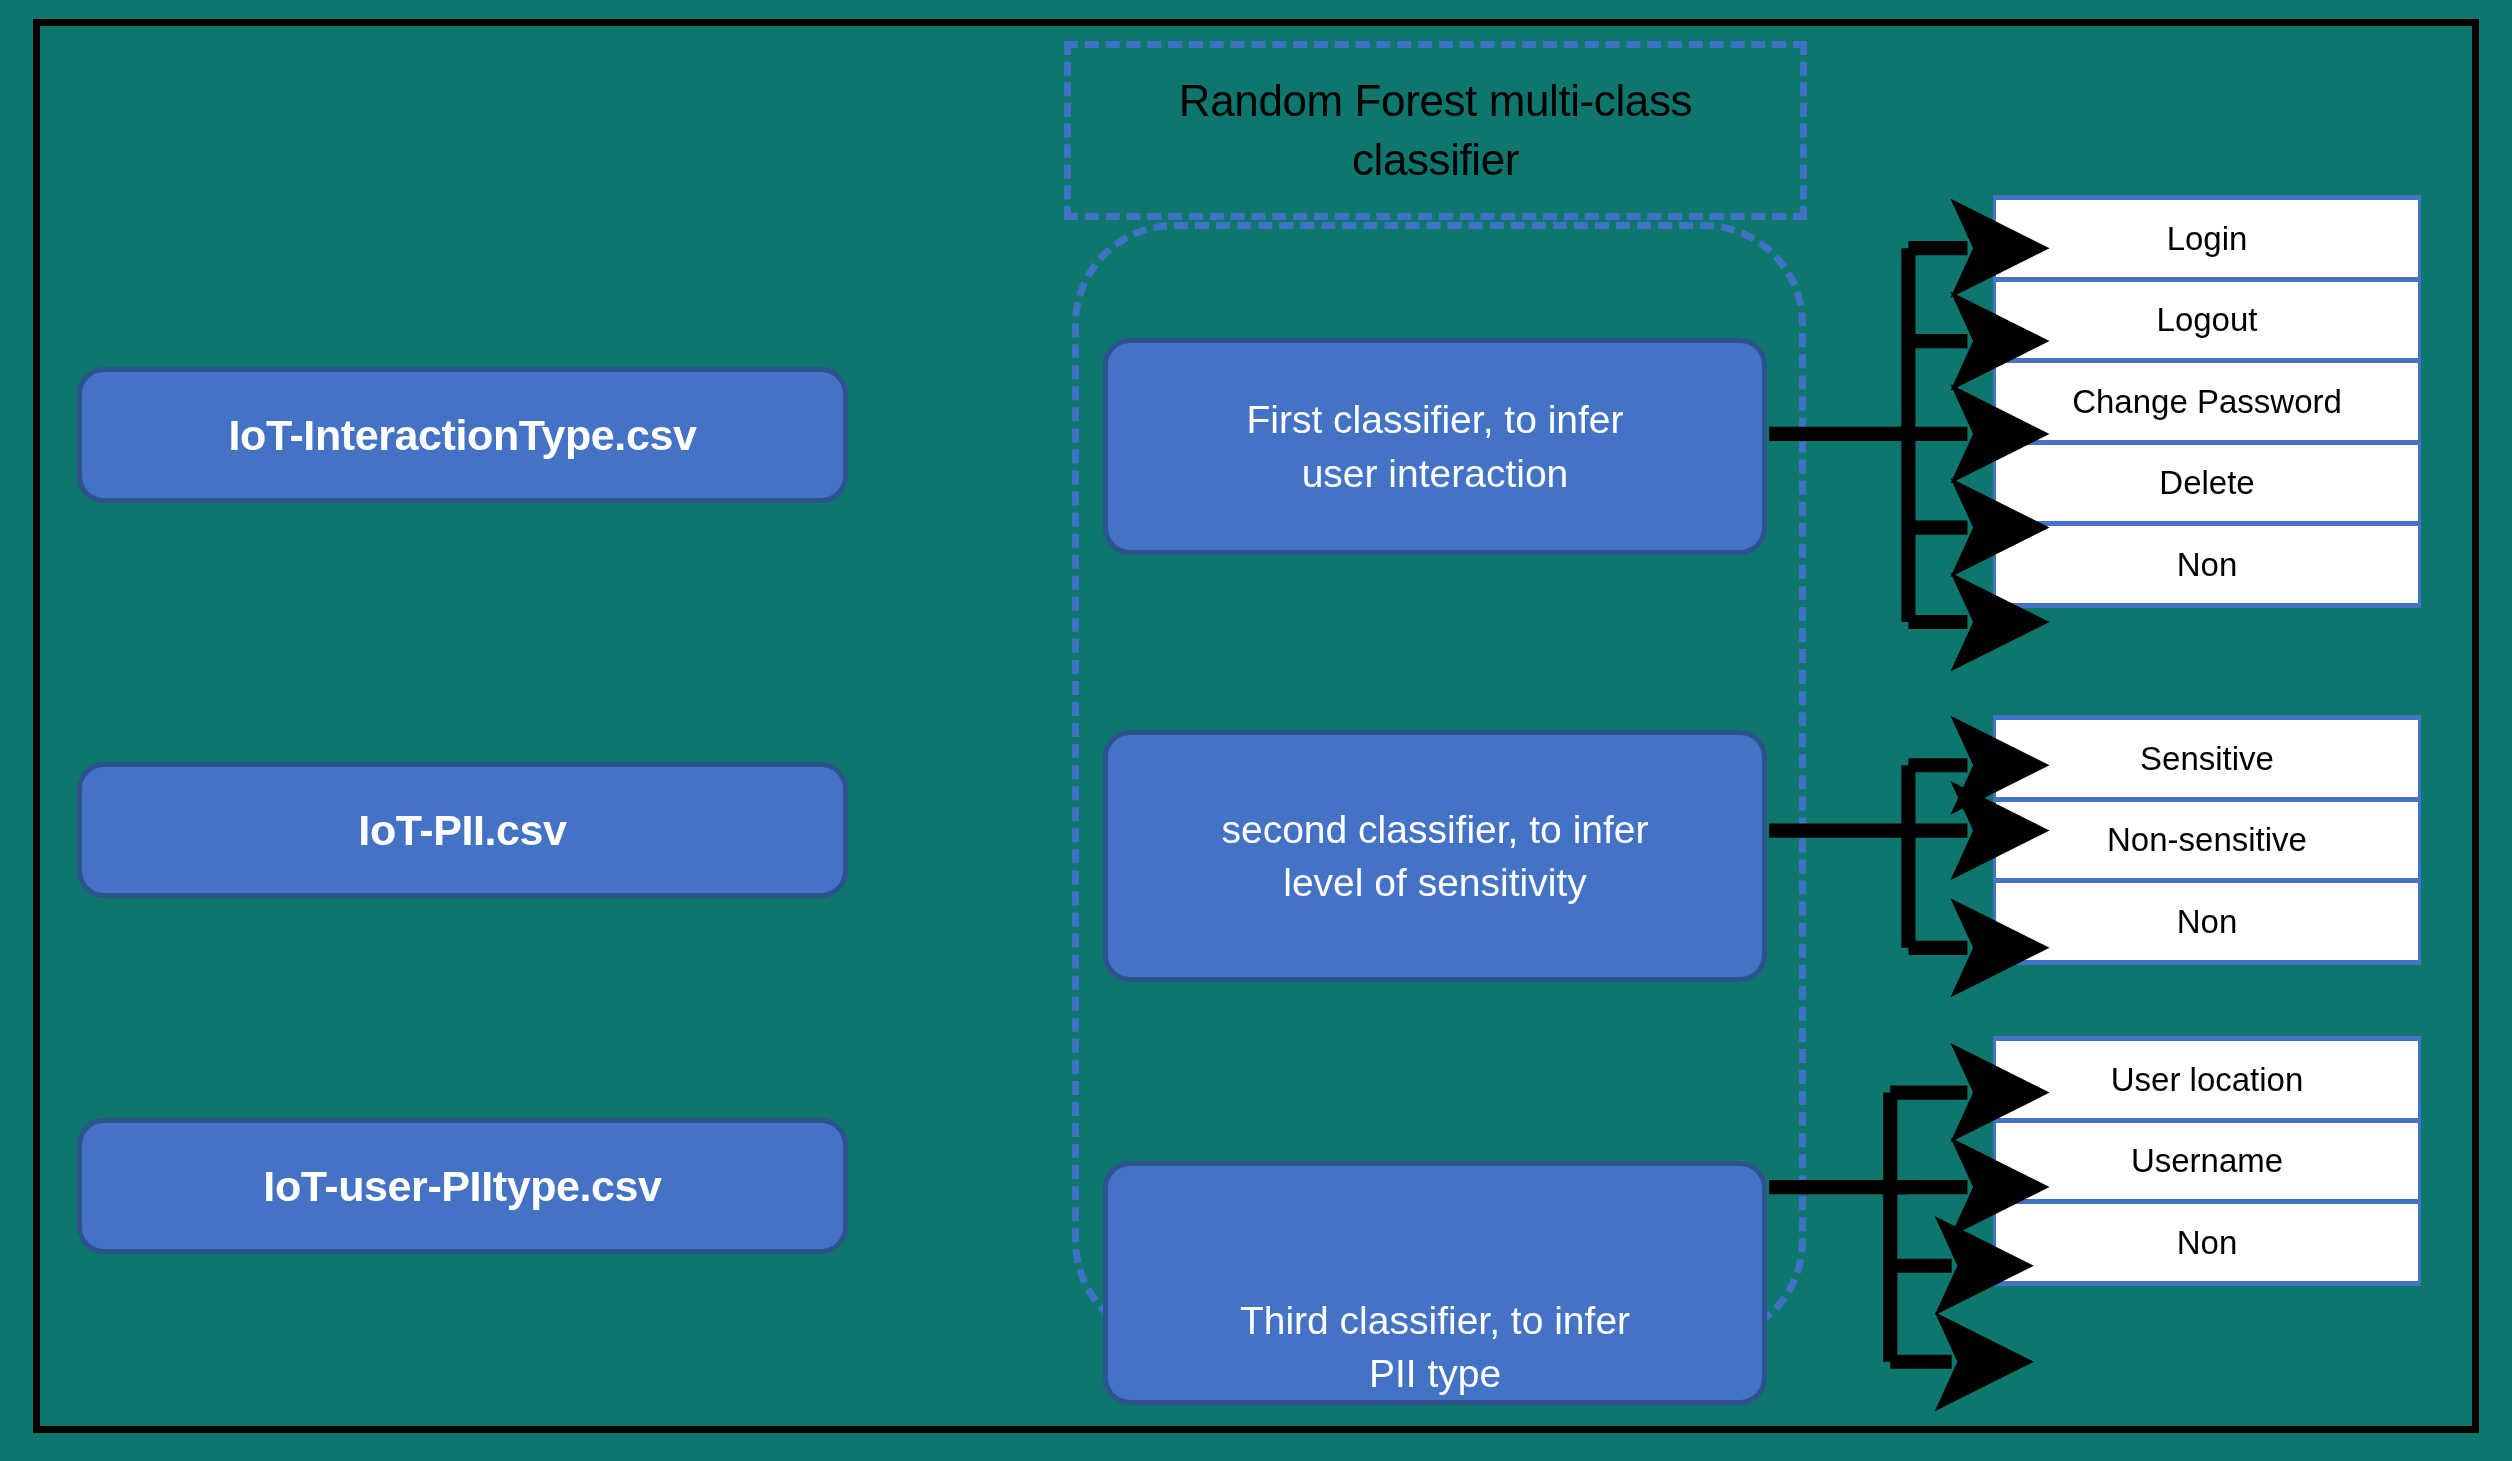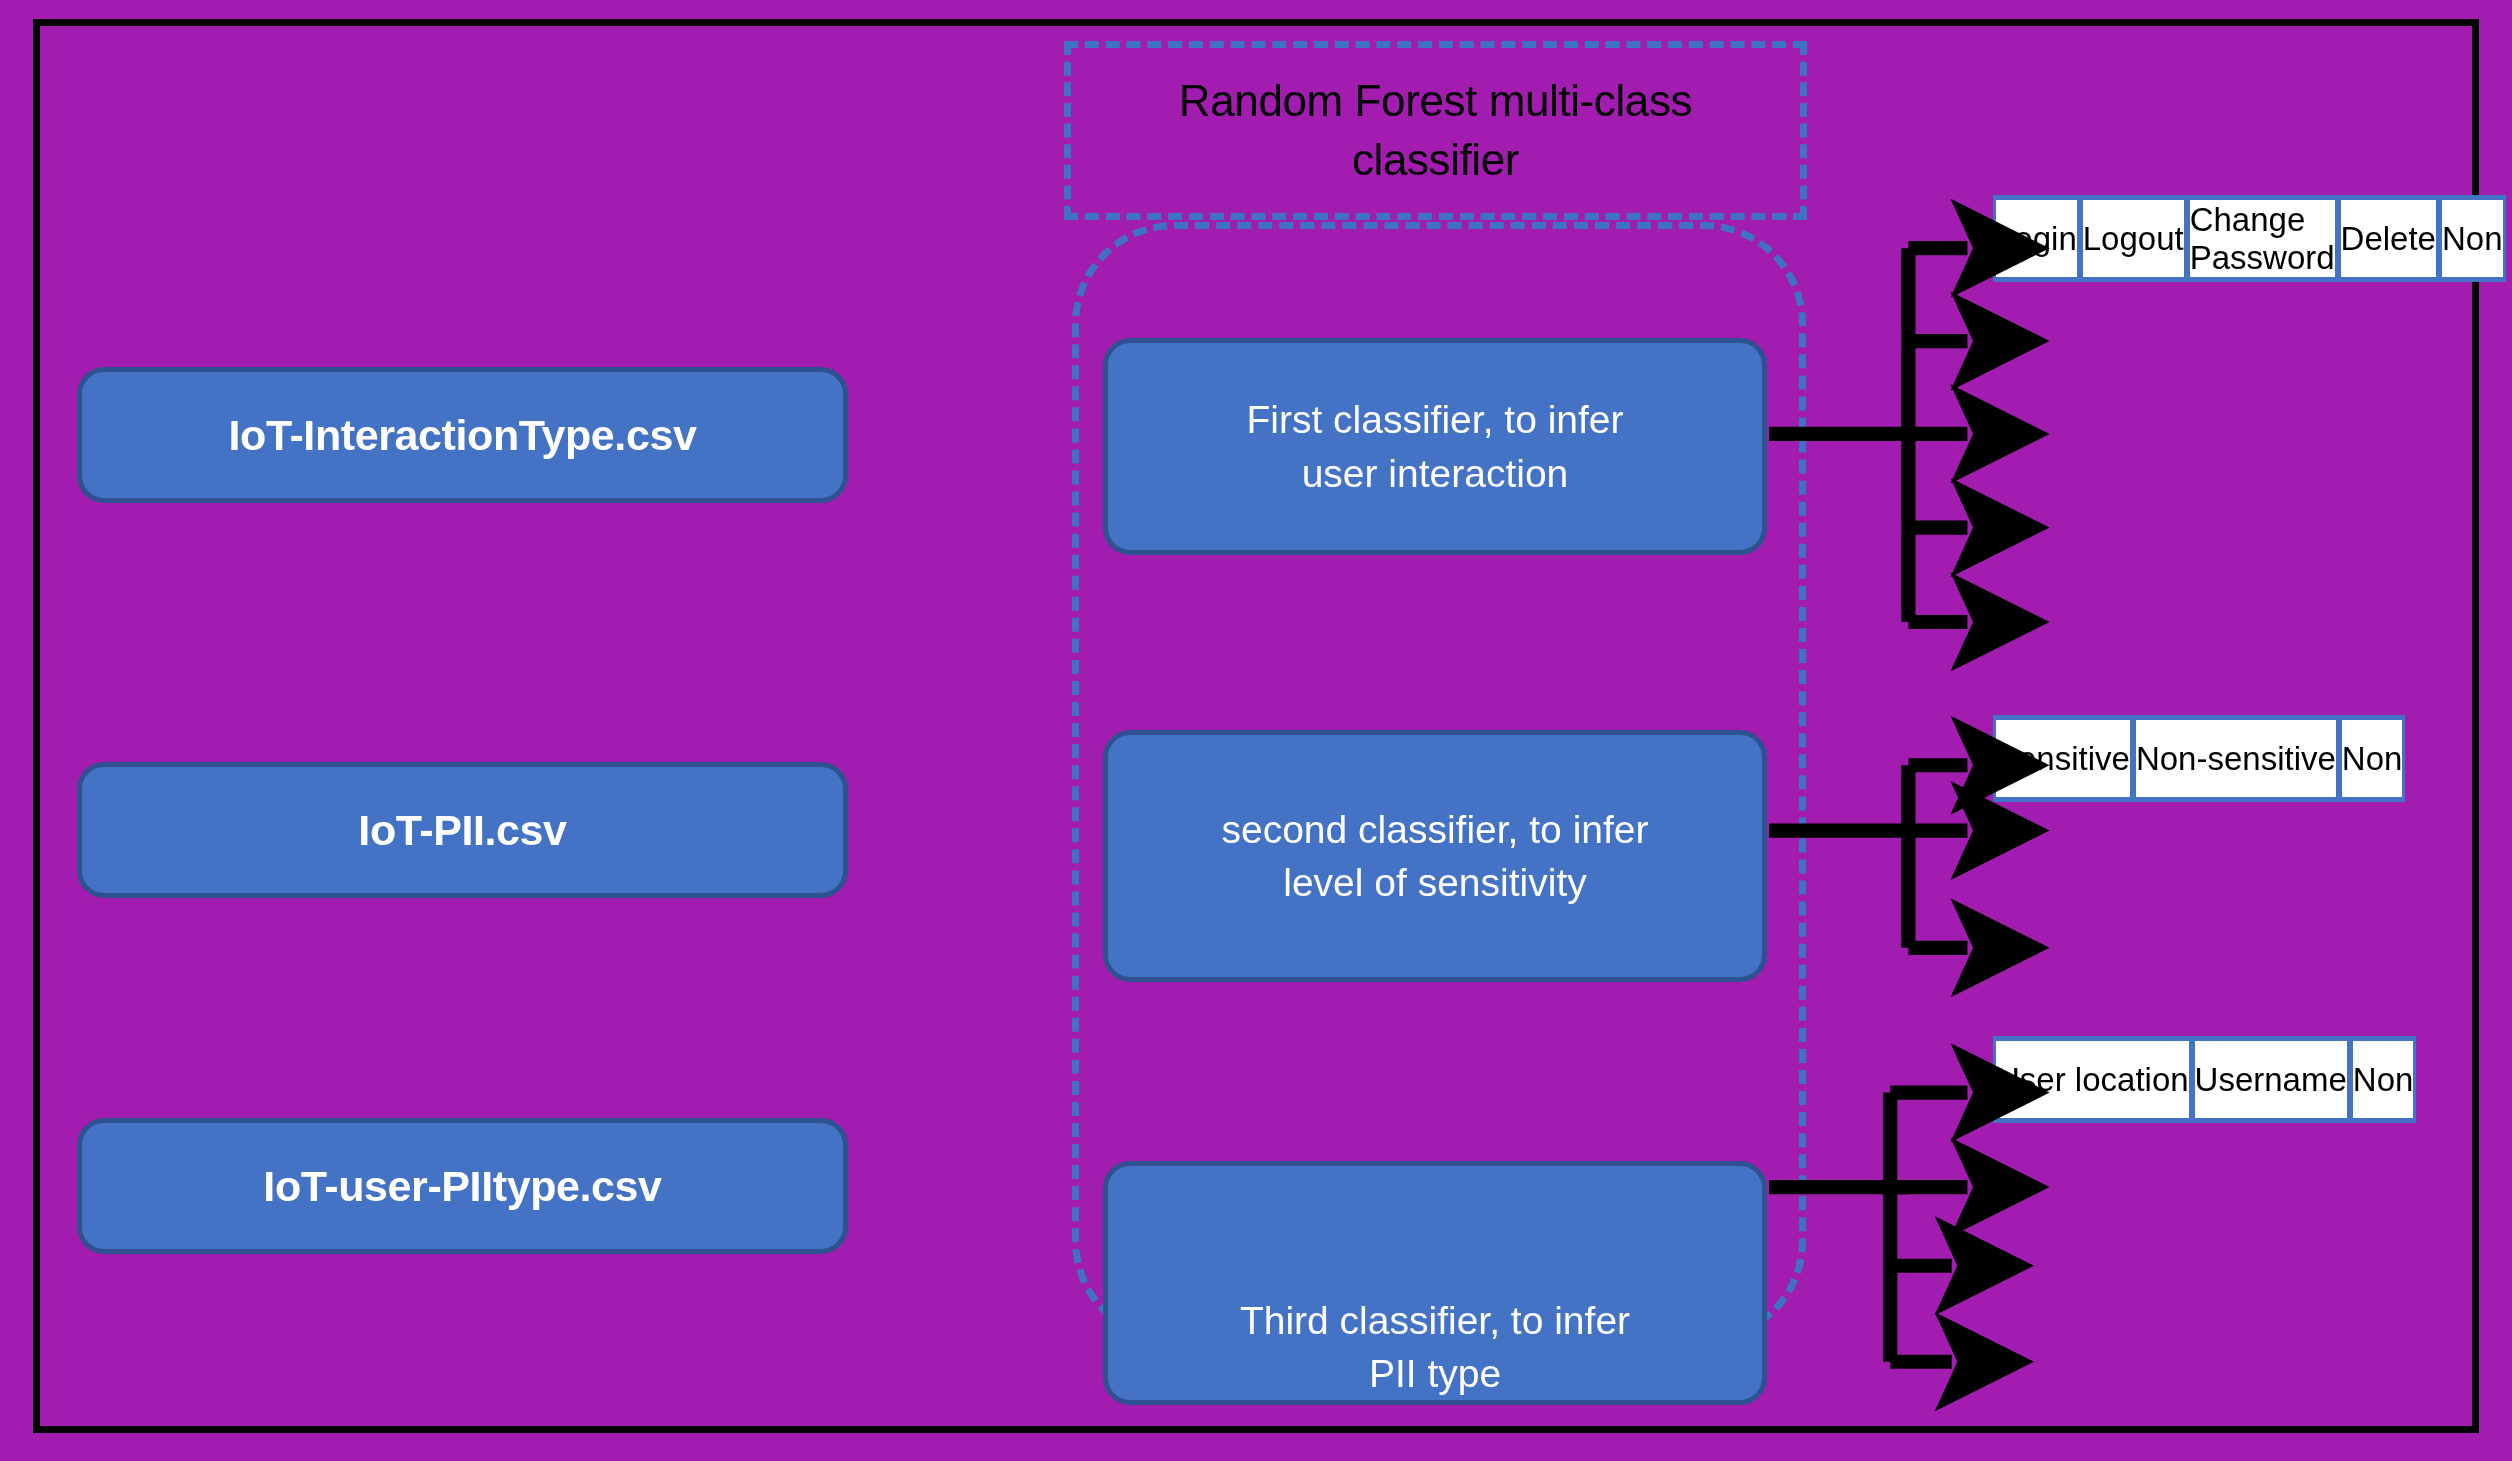--- a/index.html
+++ b/index.html
@@ -8,21 +8,21 @@
     padding: 0;
     background: #ffffff;
   }
   body {
     font-family: "Liberation Sans", sans-serif;
   }
   #canvas {
     position: relative;
     width: 2512px;
     height: 1462px;
-    background: #a21caf;
+    background: #0f766e;
     overflow: hidden;
   }
   
   #outer-frame {
     position: absolute;
     left: 33px;
     top: 19px;
     width: 2446px;
     height: 1414px;
     border: 7px solid #000000;
@@ -103,21 +103,21 @@
   #classifier-0 { top: 338px; height: 217px; }
   #classifier-1 { top: 730px; height: 252px; }
   #classifier-2 { top: 1161px; height: 244px; align-items: flex-end; }
 
   
   .output-stack {
     position: absolute;
     left: 1993px;
     width: 428px;
     display: flex;
-    flex-direction: row;
+    flex-direction: column;
   }
   #output-stack-0 { top: 195px; }
   #output-stack-1 { top: 715px; }
   #output-stack-2 { top: 1036px; }
 
   .output-box {
     height: 87px;
     background: #FFFFFF;
     border-top: 5.5px solid #4472C4;
     border-bottom: 5.5px solid #4472C4;

